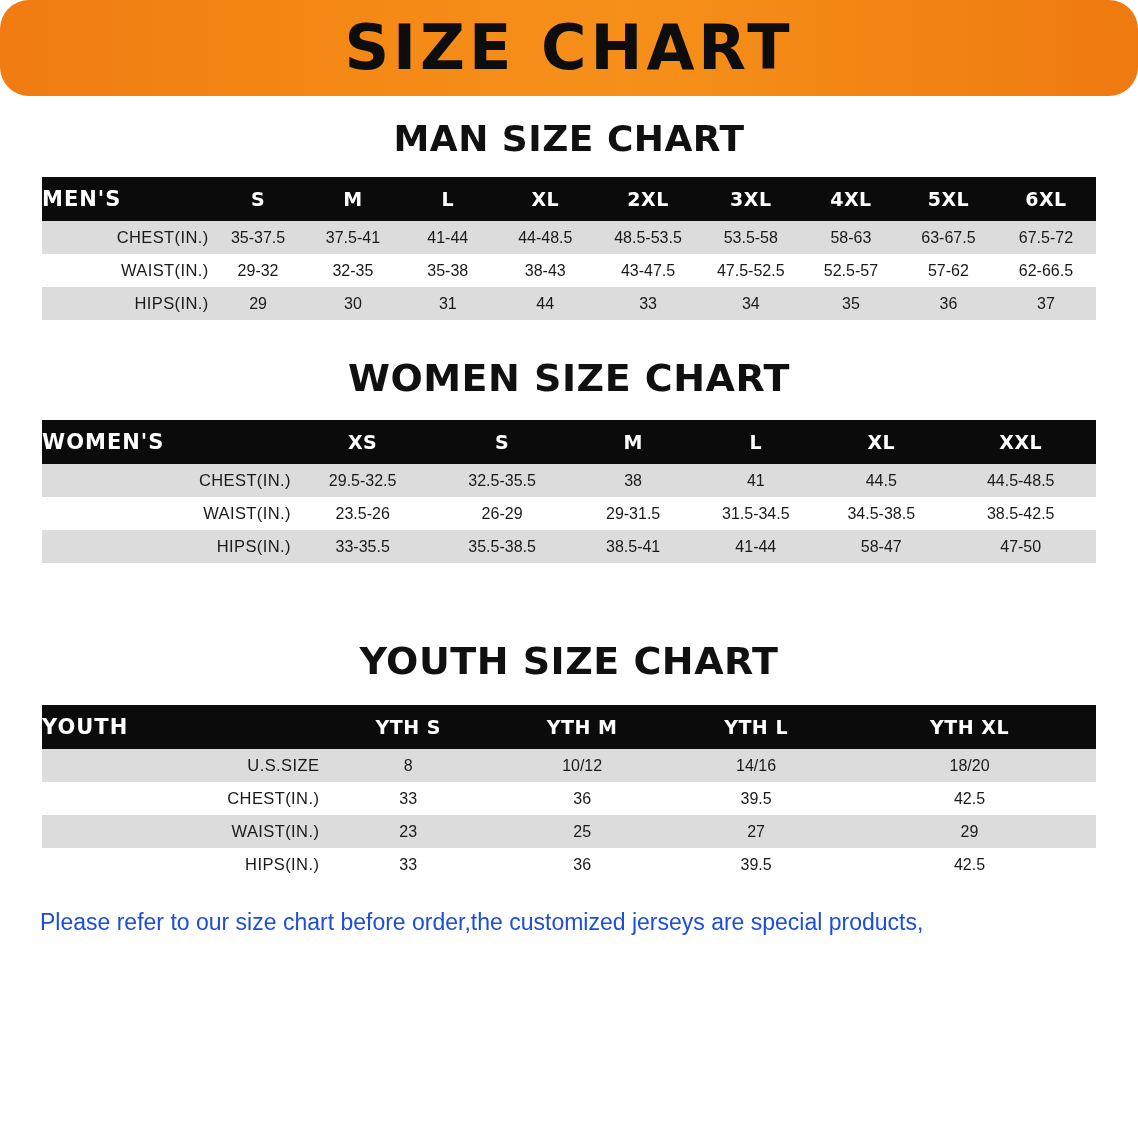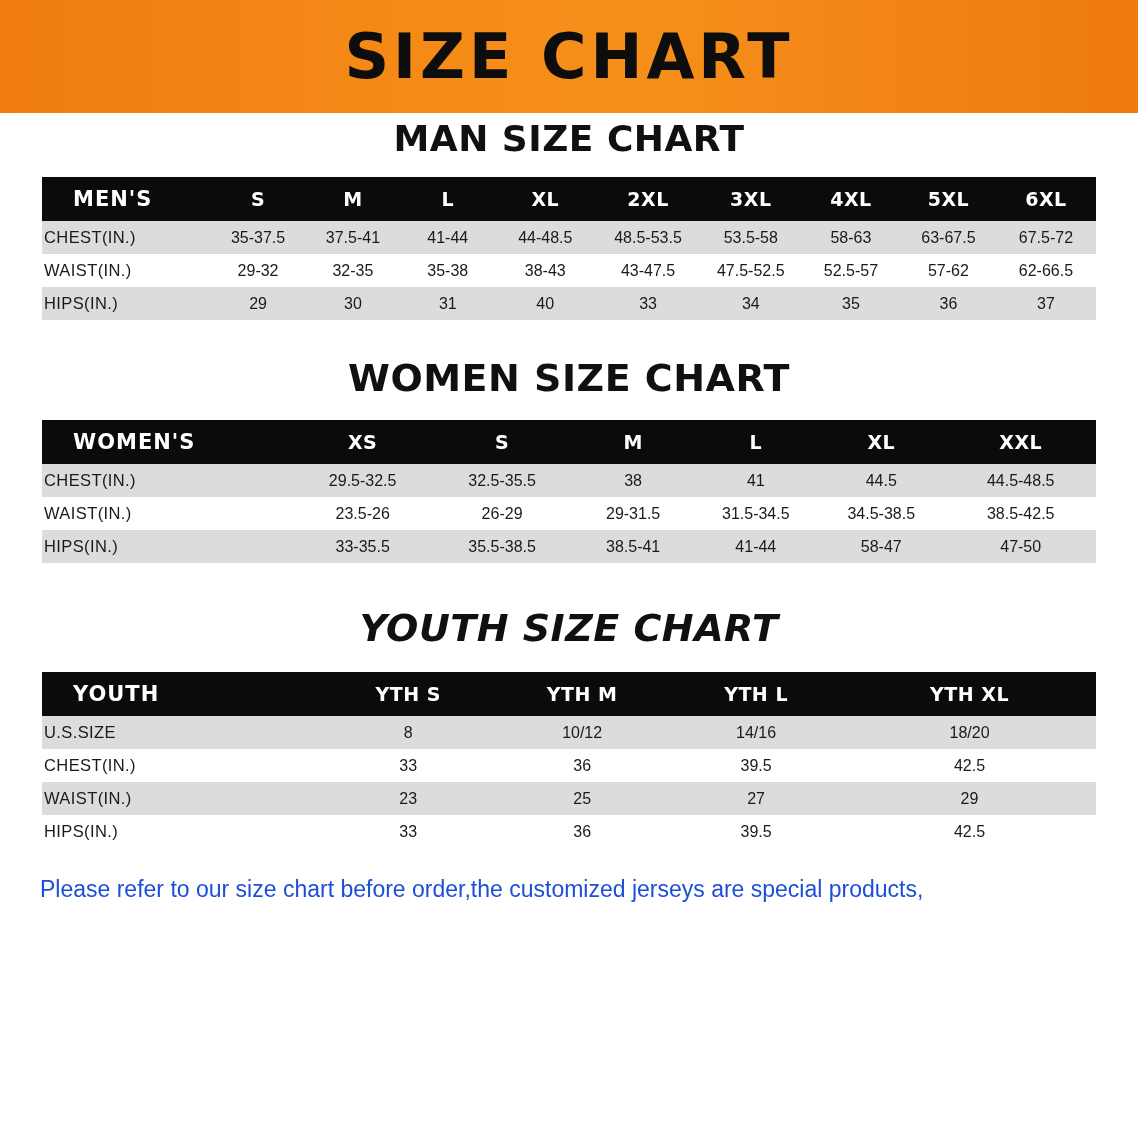--- a/index.html
+++ b/index.html
@@ -13,46 +13,47 @@
     height: 1132px;
     font-family: "Liberation Sans", sans-serif;
     color: #111111;
     overflow: hidden;
     position: relative;
   }
 
   
   .banner {
     width: 100%;
-    height: 113px;
+    height: 96px;
     background: linear-gradient(90deg, #f07c12 0%, #f58a16 35%, #f6901a 55%, #ef7a10 100%);
     display: flex;
     align-items: center;
     justify-content: center;
+    border-radius: 29px;
   }
   .banner-title {
     font-family: "DejaVu Sans", sans-serif;
     font-weight: bold;
     font-size: 62px;
     letter-spacing: 4px;
     color: #0d0d0d;
     line-height: 1;
     text-align: center;
   }
 
   
   .section-heading {
     text-align: center;
     font-family: "DejaVu Sans", sans-serif;
     font-weight: bold;
     color: #101010;
   }
-  .heading-man   { font-size: 36px; margin: 5px 0 18px 0; letter-spacing: 0.5px; }
+  .heading-man   { font-size: 36px; margin: 22px 0 18px 0; letter-spacing: 0.5px; }
   .heading-women { font-size: 38px; margin: 36px 0 20px 0; letter-spacing: 0.5px; }
-  .heading-youth { font-size: 38px; margin: 43px 0 22px 0; letter-spacing: 0.5px; font-style: italic; }
+  .heading-youth { font-size: 38px; margin: 76px 0 22px 0; letter-spacing: 0.5px; }
 
   
   .table-wrap {
     margin: 0 42px;
   }
   table.size-table {
     width: 100%;
     border-collapse: collapse;
     table-layout: fixed;
   }
@@ -61,33 +62,33 @@
     color: #ffffff;
     font-family: "DejaVu Sans", sans-serif;
     font-weight: bold;
     text-align: center;
     padding: 10px 2px;
     font-size: 19px;
     letter-spacing: 0.5px;
   }
   table.size-table thead th.first-col {
     text-align: left;
-    padding-left: 31px;
+    padding-left: 0;
     font-size: 21px;
     letter-spacing: 1px;
   }
   table.size-table tbody td {
     text-align: center;
     font-size: 16px;
     color: #1a1a1a;
     padding: 7px 2px;
     font-family: "Liberation Sans", sans-serif;
   }
   table.size-table tbody td.first-col {
-    text-align: left;
+    text-align: right;
     font-size: 16.5px;
     letter-spacing: 0.4px;
   }
   tr.row-shade td { background: #dcdcdc; }
   tr.row-plain td { background: #ffffff; }
 
   
   .men-table thead th { font-size: 17px; padding: 12px 1px; }
   .men-table thead th.first-col { font-size: 21px; }
   .men-table tbody td { font-size: 15px; padding: 7px 1px; }
@@ -175,21 +176,21 @@
         <td>47.5-52.5</td>
         <td>52.5-57</td>
         <td>57-62</td>
         <td>62-66.5</td>
       </tr>
       <tr class="row-shade">
         <td class="first-col">HIPS(IN.)</td>
         <td>29</td>
         <td>30</td>
         <td>31</td>
-        <td>40</td>
+        <td>44</td>
         <td>33</td>
         <td>34</td>
         <td>35</td>
         <td>36</td>
         <td>37</td>
       </tr>
     </tbody>
   </table>
 </div>
 

